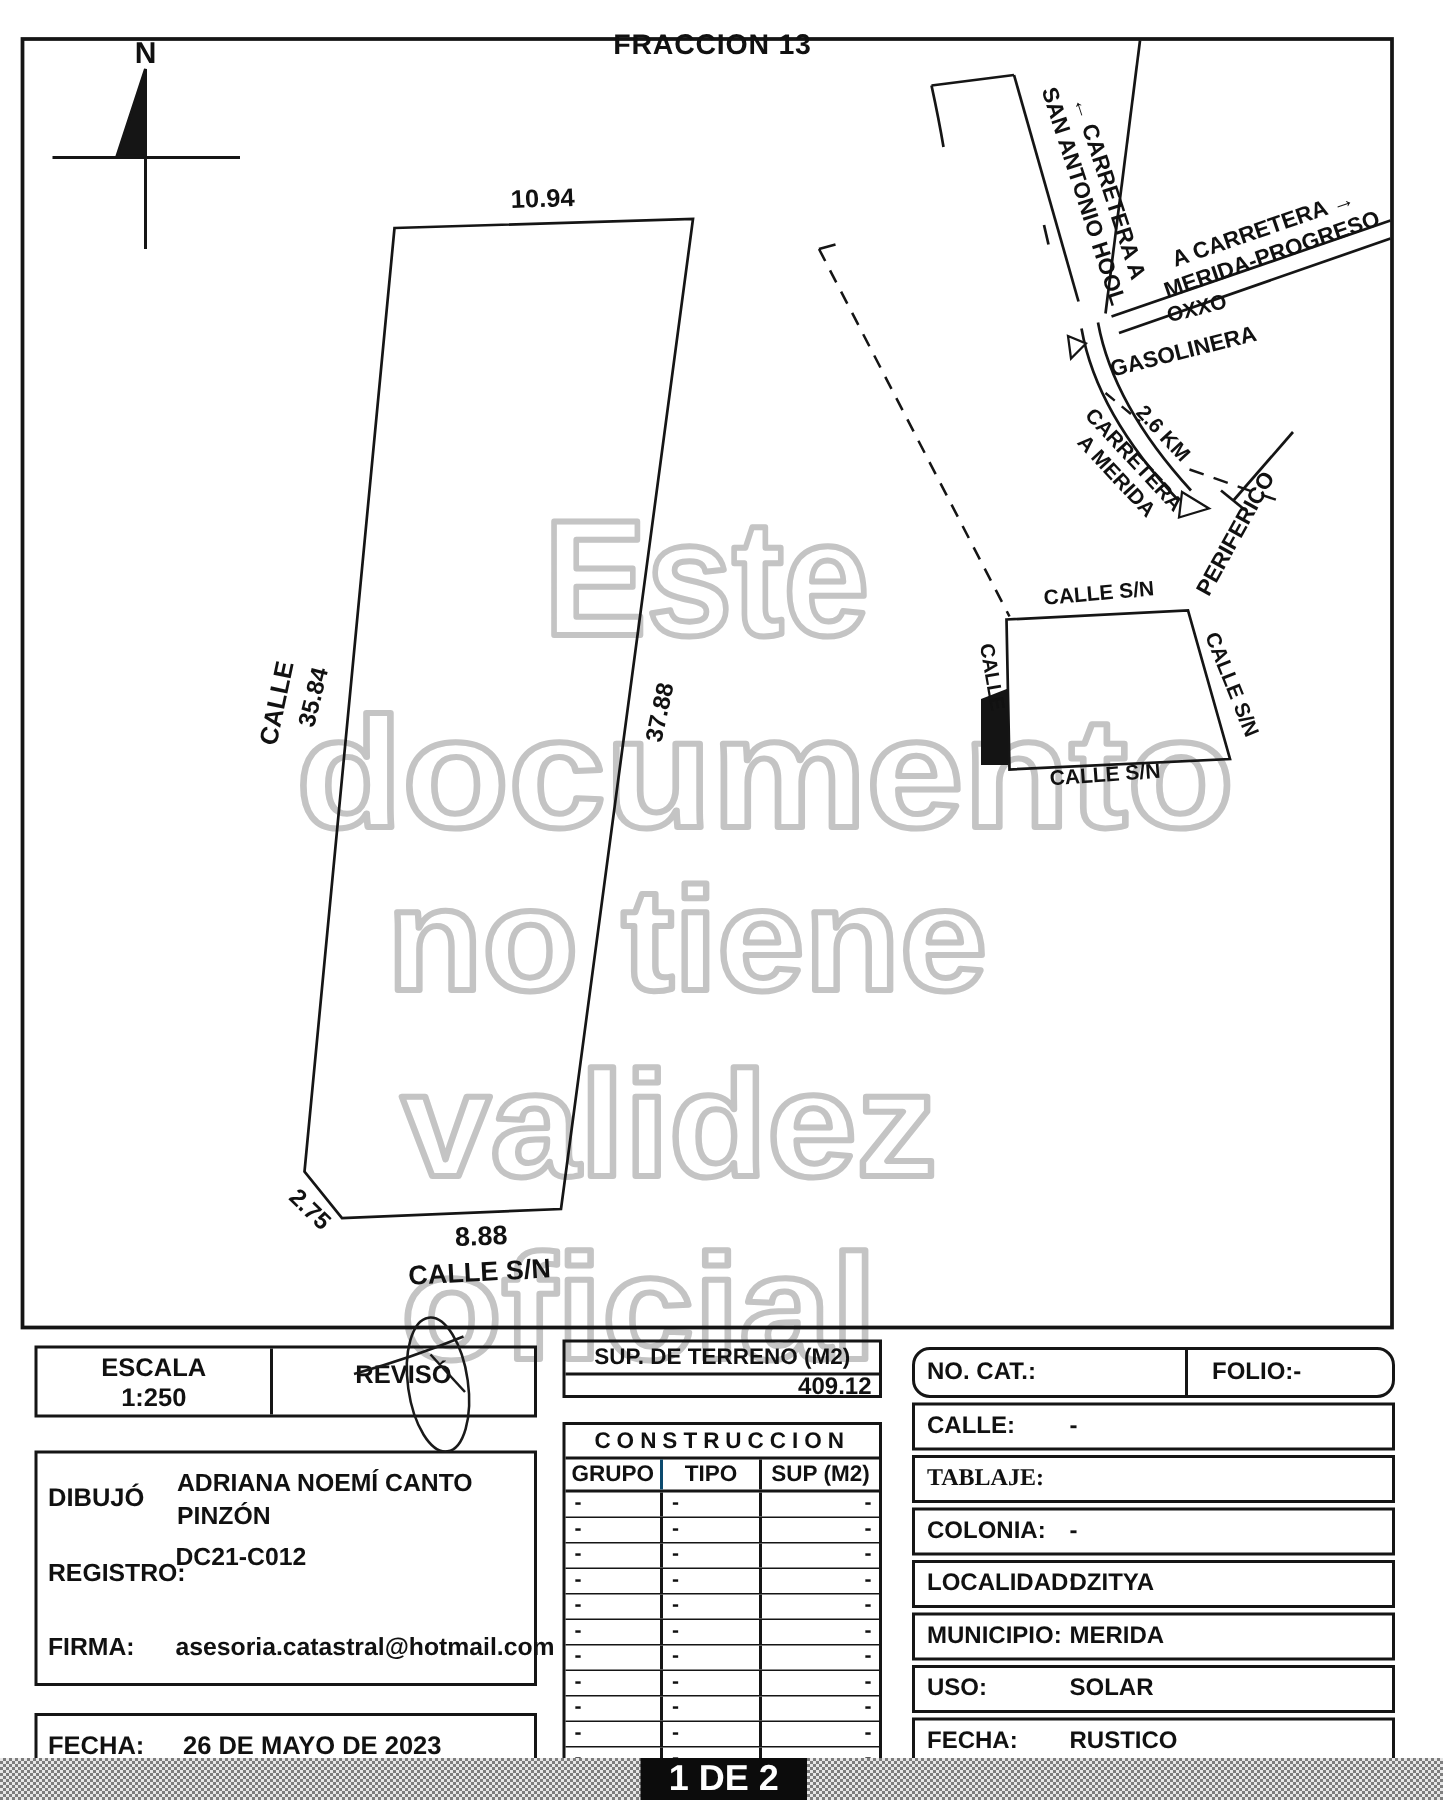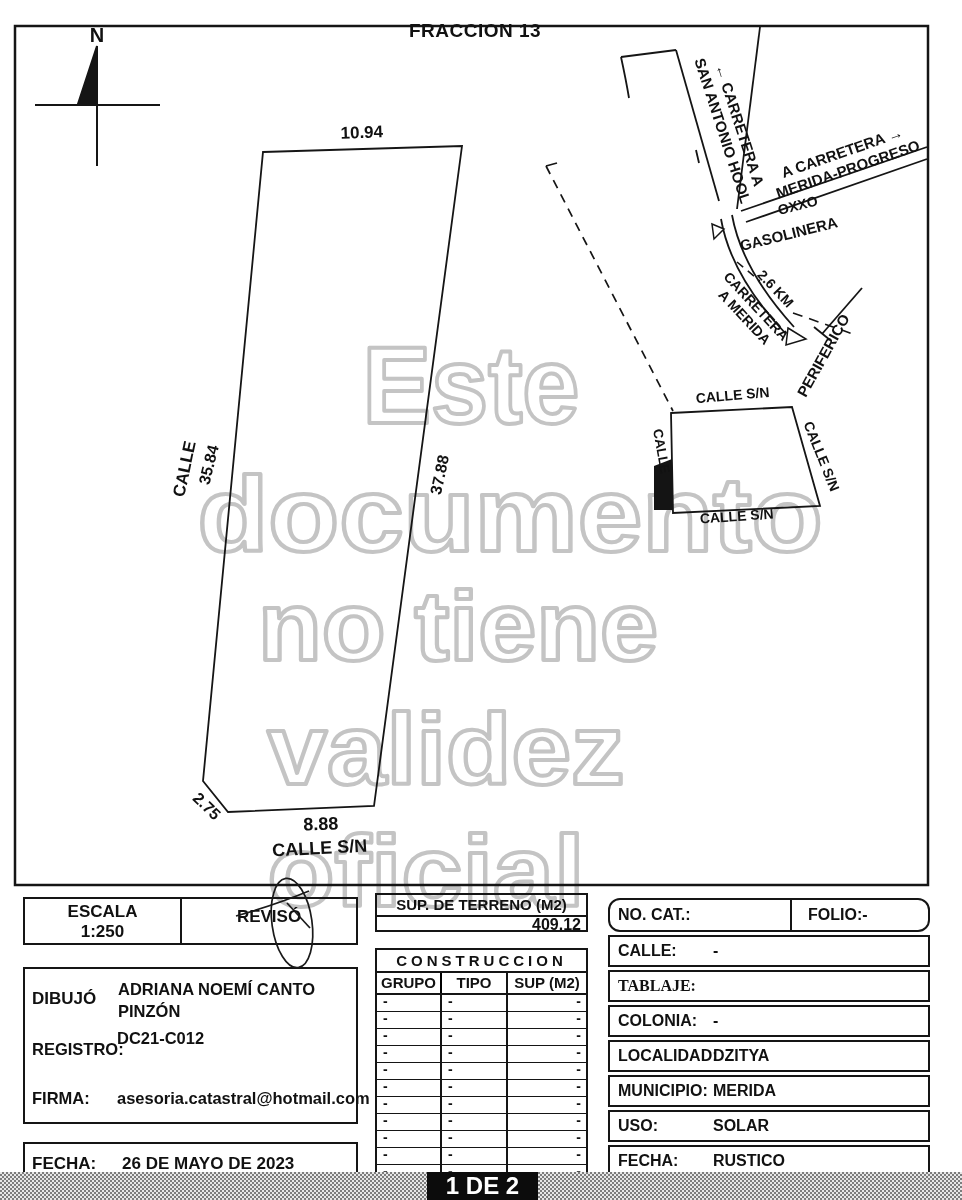--- a/index.html
+++ b/index.html
@@ -21,21 +21,21 @@
   #fecha-box{left:23px;top:1142px;width:335px;height:46px;font-weight:bold;font-size:17px;}
   
   #terreno-box{left:375px;top:893px;width:213px;height:39px;}
   .t-head{height:20px;border-bottom:2px solid #151515;text-align:center;font-size:15px;font-weight:bold;line-height:19px;}
   .t-val{height:15px;text-align:right;padding-right:5px;font-size:16px;font-weight:bold;line-height:15px;}
   
   #construccion-box{left:375px;top:948px;width:213px;height:229px;}
   .c-title{height:21px;border-bottom:2px solid #151515;text-align:center;font-weight:bold;font-size:15px;letter-spacing:4px;line-height:21px;}
   .c-head{display:flex;height:20px;border-bottom:2px solid #151515;font-weight:bold;font-size:15px;}
   .c-head span{line-height:19px;text-align:center;box-sizing:border-box;}
-  .ch1{width:65px;border-right:2px solid #000000;}
+  .ch1{width:65px;border-right:2px solid #0c4a6e;}
   .ch2{width:66px;border-right:2px solid #151515;}
   .ch3{flex:1;}
   .c-row{display:flex;height:16px;border-bottom:1.5px solid #151515;font-weight:bold;font-size:14px;line-height:13px;}
   .c-row span{box-sizing:border-box;}
   .cg{width:65px;border-right:2px solid #151515;padding-left:6px;}
   .ct{width:66px;border-right:2px solid #151515;padding-left:6px;}
   .cs{flex:1;text-align:right;padding-right:5px;}
   
   .cad-row{left:608px;width:322px;font-weight:bold;font-size:16px;}
   .cad-row .lbl{display:inline-block;width:95px;padding-left:8px;}

